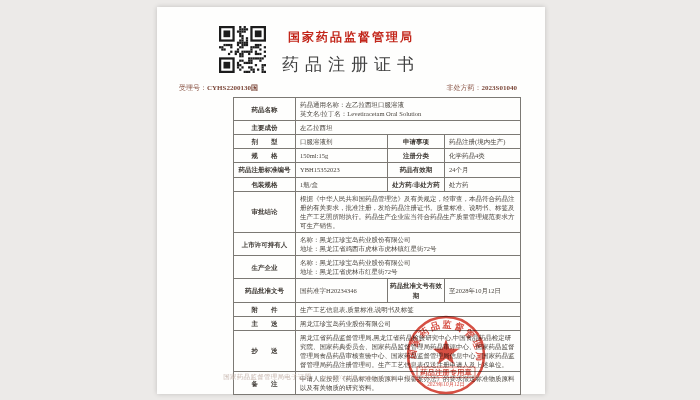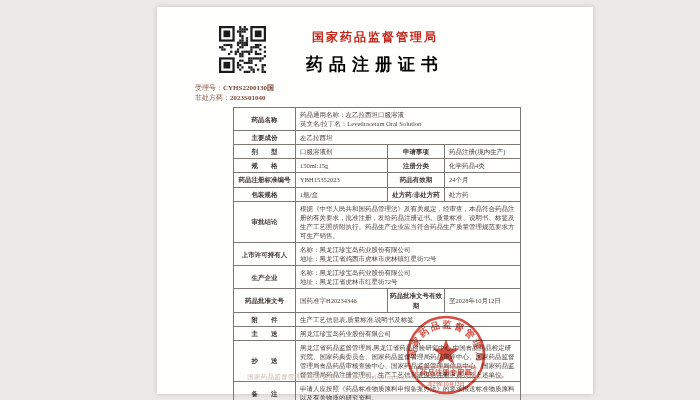--- a/index.html
+++ b/index.html
@@ -4,36 +4,36 @@
 <style>
   * { margin:0; padding:0; box-sizing:border-box; }
   html,body { width:700px; height:400px; overflow:hidden; }
   body {
     background:#eceae8;
     font-family:"Liberation Serif","DejaVu Serif",serif;
     position:relative;
   }
   .page {
     position:absolute; left:157px; top:7px;
-    width:436px; height:387px;
+    width:388px; height:387px;
     background:#fefefd;
     box-shadow:0 0 5px rgba(0,0,0,.18);
   }
   .qr { position:absolute; left:62px; top:19px; width:47px; height:47px; }
   .hdr { padding-top:22px; text-align:center; }
   .agency {
     font-size:12px; font-weight:bold; color:#c2261a; letter-spacing:2px;
   }
   .title {
-    margin-top:7px; font-size:17px; font-weight:bold; color:#000000;
+    margin-top:7px; font-size:17px; font-weight:normal; color:#404040;
     letter-spacing:6px;
   }
   .meta {
     display:flex; justify-content:space-between;
-    margin:7px 28px 0 38px; font-size:7px; color:#8a5546;flex-direction:column;
+    margin:7px 28px 0 22px; font-size:7px; color:#8a5546;
   }
   .meta b { font-weight:bold; color:#7a4537; }
   table.cert {
     border-collapse:collapse; table-layout:fixed;
     margin:4px 0 0 76px; width:287px;
     font-size:6.5px; color:#4a453f;
   }
   table.cert td {
     border:1px solid #7c7974; padding:2px 4px; line-height:1.4;
     vertical-align:middle; word-break:break-all;

